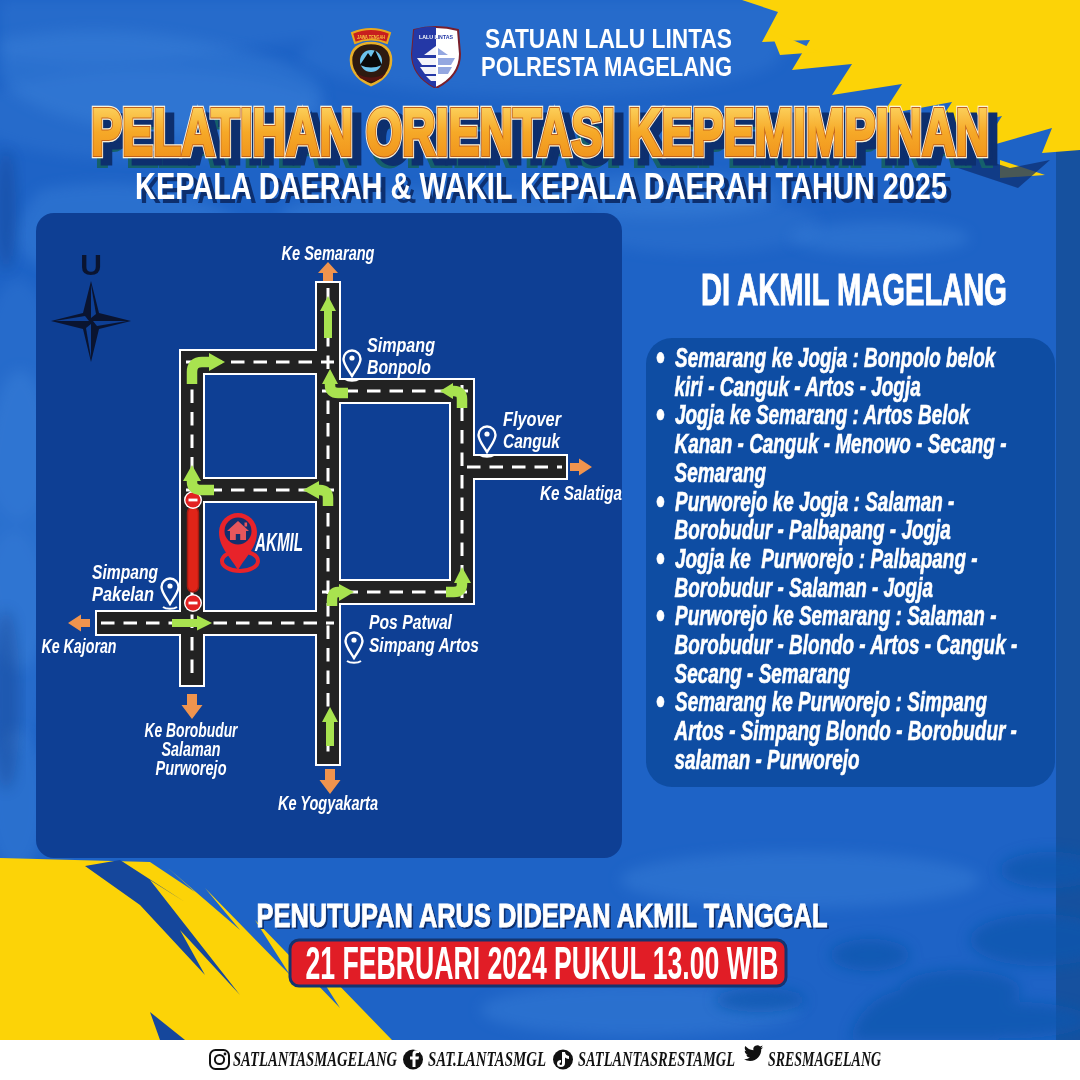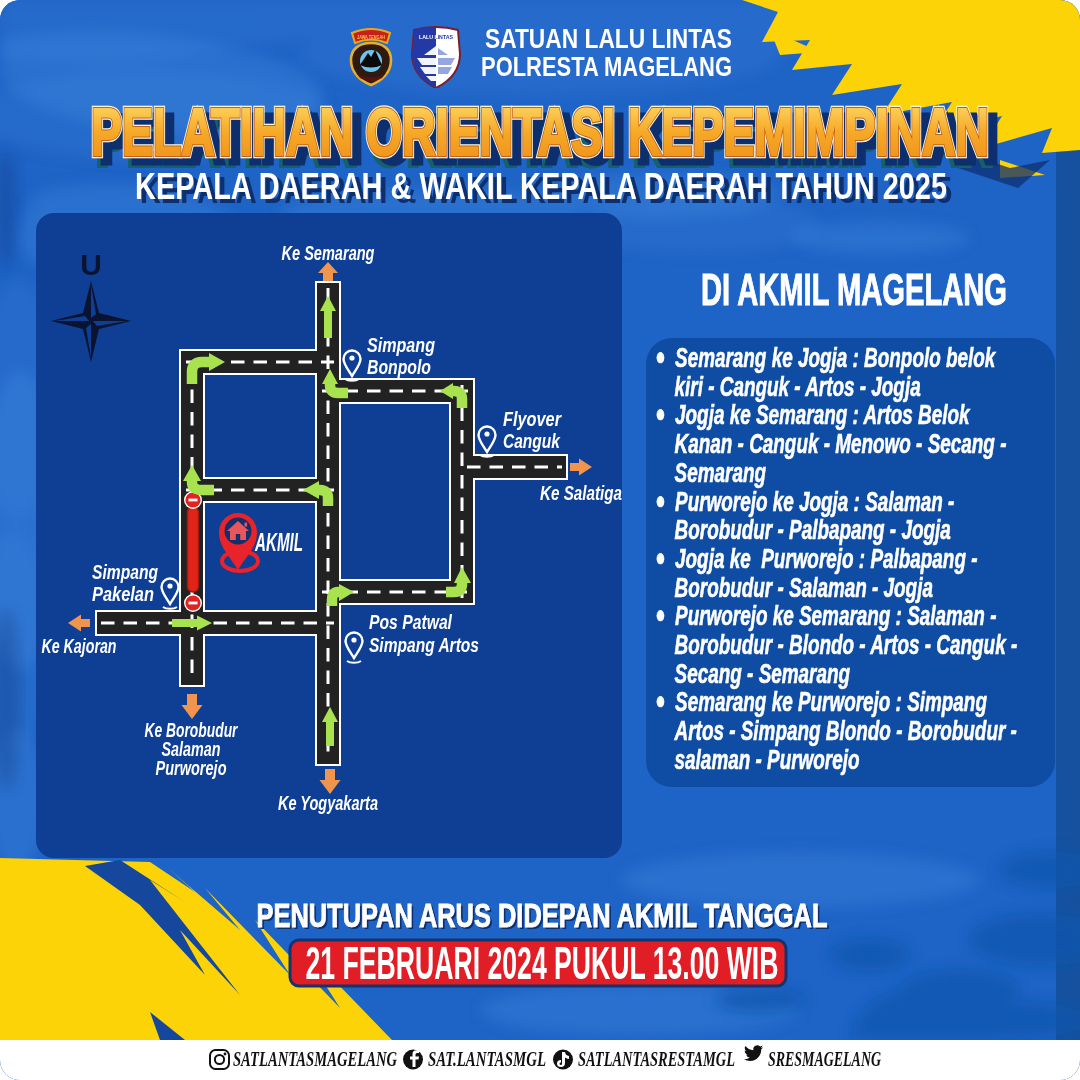--- a/index.html
+++ b/index.html
@@ -1,16 +1,16 @@
 <!DOCTYPE html>
 <html><head>
 <meta charset="utf-8">
 <style>
   html,body{margin:0;padding:0;}
-  #page{position:relative;width:1080px;height:1080px;overflow:hidden;background:#1e63c6;font-family:"Liberation Sans",sans-serif;border-radius:20px;}
+  #page{position:relative;width:1080px;height:1080px;overflow:hidden;background:#1e63c6;font-family:"Liberation Sans",sans-serif;}
   .abs{position:absolute;}
 </style>
 </head>
 <body>
 <div id="page">
 
 <svg class="abs" style="left:0;top:0;" width="1080" height="1080" viewBox="0 0 1080 1080">
   <rect x="0" y="0" width="1080" height="1080" fill="#1e63c6"></rect>
   <defs>
         <filter id="soft" x="-20%" y="-20%" width="140%" height="140%">

